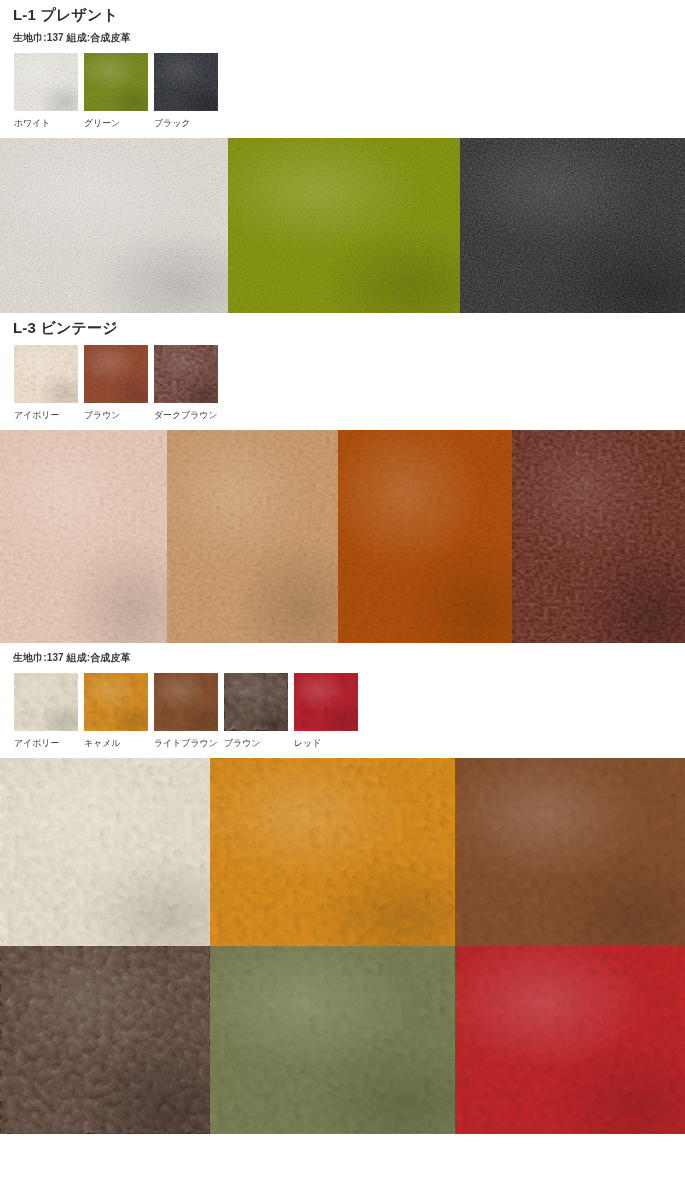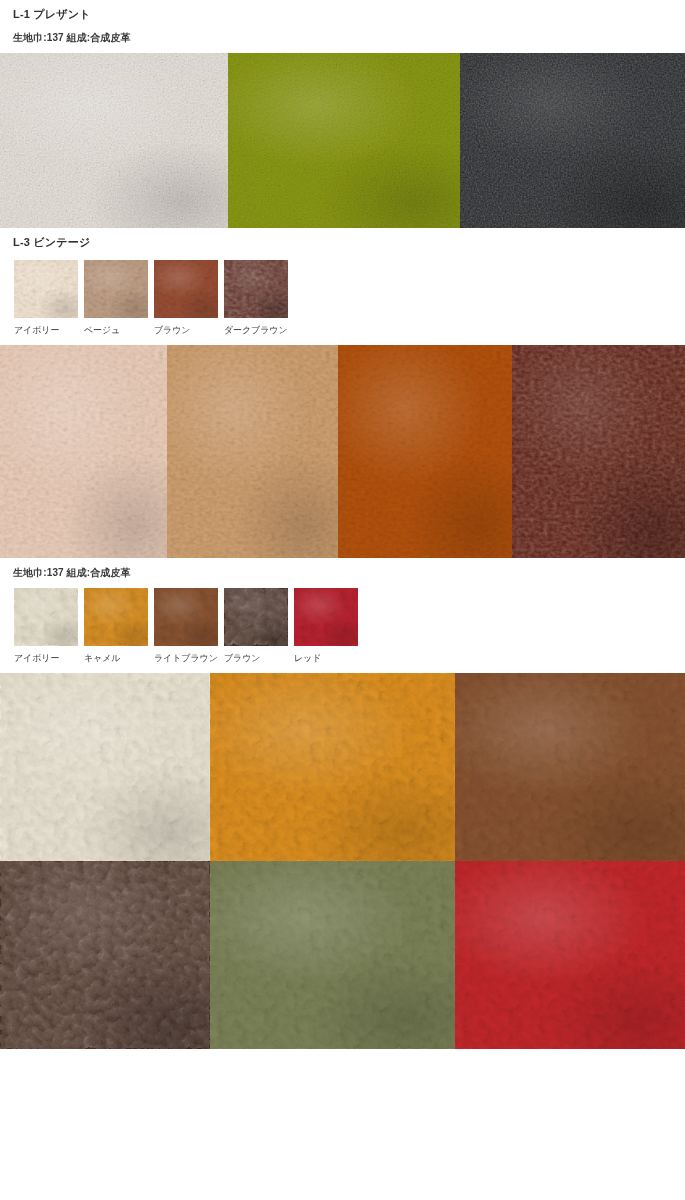--- a/index.html
+++ b/index.html
@@ -15,21 +15,21 @@
     font-family: "Liberation Sans", "DejaVu Sans", sans-serif;
     color: #333333;
     position: relative;
   }
 
   .page { position: relative; width: 685px; }
 
   
   .section-head { padding: 0 0 0 13px; }
   .series-title {
-    font-size: 11px;
+    font-size: 15px;
     font-weight: bold;
     color: #303030;
     letter-spacing: 0.2px;
     margin: 0;
     padding-top: 6px;
     line-height: 17px;
   }
   .series-spec {
     font-size: 10px;
     font-weight: bold;
@@ -142,20 +142,43 @@
 </svg>
 
 <div class="page">
 
   <div class="section">
     <div class="section-head">
       <div class="series-title">L-1 プレザント</div>
       <div class="series-spec">生地巾:137 組成:合成皮革</div>
     </div>
 
+    <div class="swatch-row">
+      <div class="swatch-cell">
+        <div class="swatch-chip" style="background:#f2efe9;">
+          <div class="grain fine" style="filter:url(#grain-fine);background:#f2efe9;mix-blend-mode:multiply;"></div>
+          <div class="sheen"></div>
+        </div>
+        <div class="swatch-name">ホワイト</div>
+      </div>
+      <div class="swatch-cell">
+        <div class="swatch-chip" style="background:#7e9023;">
+          <div class="grain fine" style="filter:url(#grain-fine);background:#7e9023;mix-blend-mode:multiply;"></div>
+          <div class="sheen"></div>
+        </div>
+        <div class="swatch-name">グリーン</div>
+      </div>
+      <div class="swatch-cell">
+        <div class="swatch-chip" style="background:#23262b;">
+          <div class="grain fine" style="filter:url(#grain-fine);background:#23262b;mix-blend-mode:screen;opacity:.35;"></div>
+          <div class="sheen dark"></div>
+        </div>
+        <div class="swatch-name">ブラック</div>
+      </div>
+    </div>
 
     <div class="band" style="height:175px;margin-top:9px;">
       <div class="band-panel" style="width:228px;background:#e9e4dd;">
         <div class="grain fine" style="filter:url(#grain-fine);background:#e9e4dd;mix-blend-mode:multiply;"></div>
         <div class="sheen"></div>
       </div>
       <div class="band-panel" style="width:232px;background:#8b9a14;">
         <div class="grain fine" style="filter:url(#grain-fine);background:#8b9a14;mix-blend-mode:multiply;"></div>
         <div class="sheen"></div>
       </div>
@@ -173,27 +196,20 @@
 
     <div class="swatch-row">
       <div class="swatch-cell">
         <div class="swatch-chip" style="background:#f6e7d5;">
           <div class="grain medium" style="filter:url(#grain-medium);background:#f6e7d5;mix-blend-mode:multiply;opacity:.5;"></div>
           <div class="sheen"></div>
         </div>
         <div class="swatch-name">アイボリー</div>
       </div>
       <div class="swatch-cell">
-        <div class="swatch-chip" style="background:#c3a288;">
-          <div class="grain medium" style="filter:url(#grain-medium);background:#c3a288;mix-blend-mode:multiply;opacity:.6;"></div>
-          <div class="sheen"></div>
-        </div>
-        <div class="swatch-name">ベージュ</div>
-      </div>
-      <div class="swatch-cell">
         <div class="swatch-chip" style="background:#9b4f35;">
           <div class="grain medium" style="filter:url(#grain-medium);background:#9b4f35;mix-blend-mode:multiply;opacity:.6;"></div>
           <div class="sheen"></div>
         </div>
         <div class="swatch-name">ブラウン</div>
       </div>
       <div class="swatch-cell">
         <div class="swatch-chip" style="background:#5e3027;">
           <div class="grain medium" style="filter:url(#grain-medium);background:#7d4034;mix-blend-mode:screen;opacity:.45;"></div>
           <div class="sheen dark"></div>

